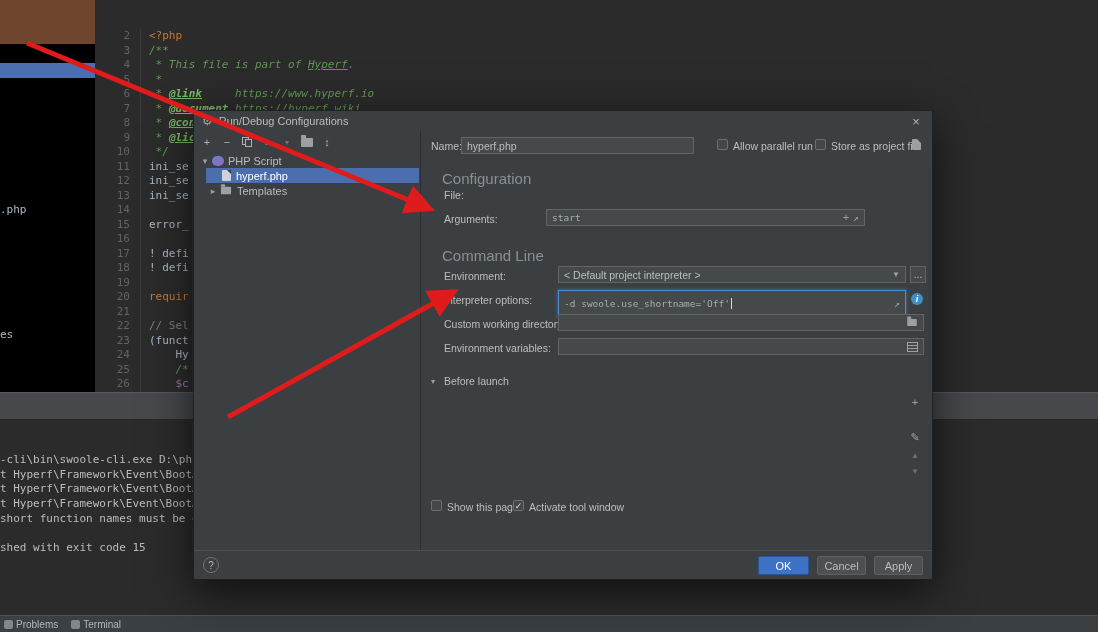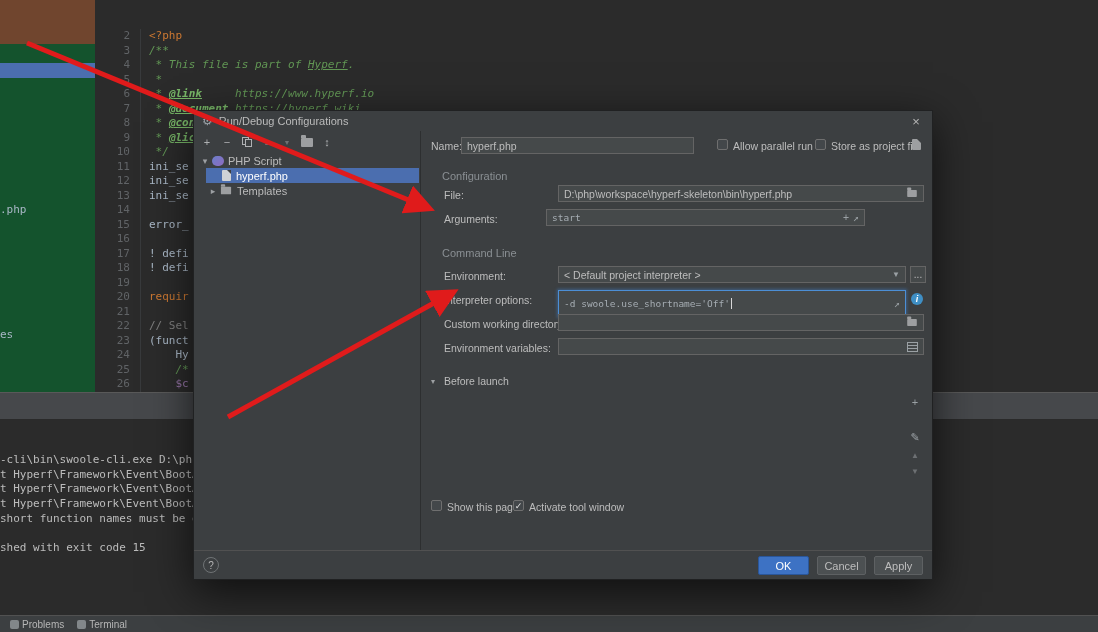--- a/index.html
+++ b/index.html
@@ -1,42 +1,42 @@
 <!DOCTYPE html>
 <html style="--sel: #4b6eaf; --ok: #3d72c4; --focus: #4c8fd6;"><head>
 <meta charset="utf-8">
 <style>
   *{box-sizing:border-box;margin:0;padding:0}
   html,body{width:1098px;height:632px}
   body{position:relative;overflow:hidden;background:#2b2b2b;font-family:"Liberation Sans",sans-serif;color:#bbb}
   .abs{position:absolute}
 
   
-  #left-col{left:0;top:0;width:95px;height:392px;background:#14532d}
+  #left-col{left:0;top:0;width:95px;height:392px;background:#000000}
   .warm-block{position:absolute;left:0;top:0;width:95px;height:44px;background:#70452e}
   .left-sel-row{position:absolute;left:0;top:63px;width:95px;height:15px;background:var(--sel,#3c6fb5)}
   .frag{position:absolute;color:#a9b7c6;font:11px "DejaVu Sans Mono",monospace}
 
   
   #editor{left:95px;top:0;width:1003px;height:392px;background:#2b2b2b;font:11px/14.5px "DejaVu Sans Mono",monospace;white-space:pre;overflow:hidden}
   .code-row{display:flex;height:14.5px}
   .gutter{width:46px;flex:none;text-align:right;padding-right:10px;color:#606366;border-right:1px solid #383a3c}
   .code{padding-left:8px}
   .tok-kw{color:#cc7832}
   .tok-cm{color:#629755;font-style:italic}
   .tok-dt{color:#77b767;font-style:italic;font-weight:bold;text-decoration:underline}
   .tok-lk{color:#629755;font-style:italic;text-decoration:underline}
   .tok-pl{color:#a9b7c6}
   .tok-lc{color:#808080}
   .tok-var{color:#9876aa}
 
   #run-band{left:0;top:392px;width:1098px;height:28px;background:#46484b;border-top:1px solid #595959;border-bottom:1px solid #2a2a2a}
   #console{left:0;top:420px;width:1098px;height:195px;background:#2b2b2b;font:11px/14.6px "DejaVu Sans Mono",monospace;color:#bcbcbc;padding-top:4px;white-space:pre;overflow:hidden}
 
-  #status-bar{left:0;top:615px;width:1098px;height:17px;background:#3c3f41;border-top:1px solid #515151;display:flex;align-items:center;gap:5px;padding-left:6px;font-size:10px;color:#b6b6b6}
+  #status-bar{left:0;top:615px;width:1098px;height:17px;background:#3c3f41;border-top:1px solid #515151;display:flex;align-items:center;gap:5px;font-size:10px;color:#b6b6b6}
   .sb-item{display:flex;align-items:center;gap:3px;padding:0 4px;height:15px;cursor:default}
   .sb-icon{width:9px;height:9px;background:#82878a;border-radius:2px;display:inline-block}
 
   
   #dialog{left:193px;top:110px;width:740px;height:470px;background:#3c3f41;border:1px solid #202122;box-shadow:0 12px 40px rgba(0,0,0,.65);font-size:11px;z-index:10}
   .d{position:absolute}
   #dlg-title{left:0;top:0;width:738px;height:20px;display:flex;align-items:center;padding:0 8px;gap:6px;color:#bbb;font-size:11px}
   .gear{color:#9aa0a6;font-size:12px;line-height:12px}
   #dlg-close{margin-left:auto;color:#b6b6b6;font-size:13px;width:16px;text-align:center;cursor:default}
   #left-panel{left:0;top:20px;width:227px;height:420px;border-right:1px solid #2d2f30;background:#3c3f41}
@@ -52,21 +52,21 @@
   .tree-row{position:absolute;left:0;width:226px;height:15px;display:flex;align-items:center;color:#bbb;font-size:11px}
   .chev{width:10px;text-align:center;font-size:9px;color:#9da0a3;flex:none}
   .php-ic{width:12px;height:10px;border-radius:5px;background:linear-gradient(135deg,#6b7fc9,#8e6bbf);margin:0 4px 0 2px;flex:none}
   .file-ic{width:9px;height:11px;background:#cfd2d6;border-radius:1px;margin:0 5px 0 2px;flex:none;position:relative}
   .file-ic::after{content:"";position:absolute;right:0;top:0;border:2px solid #3c3f41;border-left-color:transparent;border-bottom-color:transparent}
   .sel-hl{position:absolute;left:12px;top:0;right:1px;bottom:0;background:var(--sel,#4b6eaf)}
   .tree-label{position:relative;z-index:1}
   .tree-row.selected .tree-label{color:#fff}
 
   .lbl{position:absolute;color:#bdbdbd;font-size:10.5px;white-space:nowrap}
-  .sect{position:absolute;color:#8a8f93;font-size:11px;white-space:nowrap}
+  .sect{position:absolute;color:#8a8f93;font-size:15px;white-space:nowrap}
   .inp{position:absolute;background:#45494a;border:1px solid #646464;height:17px;color:#bdbdbd;font-size:10.5px;padding:0 5px;display:flex;align-items:center;white-space:nowrap;overflow:hidden}
   .inp.mono{font:9.5px "DejaVu Sans Mono",monospace;color:#a6adb3}
   .inp .trail{margin-left:auto;display:flex;gap:4px;align-items:center;color:#9aa0a4;font-size:10px}
   .inp.focused{border:1px solid var(--focus,#4c8fd6);box-shadow:0 0 3px 1px rgba(64,134,214,.45);height:27px}
   .caret{width:1px;height:11px;background:#d8d8d8;margin-left:1px}
   .combo-arrow{margin-left:auto;color:#9aa0a4;font-size:8px}
   .cb{position:absolute;width:11px;height:11px;background:#43474a;border:1px solid #6f6f6f;border-radius:2px;font-size:9px;line-height:10px;text-align:center;color:#e0e0e0}
   .btn{position:absolute;height:19px;border:1px solid #5e6163;background:#4c5052;color:#bdbdbd;font-size:11px;display:flex;align-items:center;justify-content:center;border-radius:2px;cursor:default}
   .btn.primary{background:var(--ok,#3d72c4);border-color:#2a5699;color:#fff}
   .help-btn{position:absolute;width:16px;height:16px;border:1px solid #6f7375;border-radius:50%;color:#b6b6b6;font-size:10px;display:flex;align-items:center;justify-content:center}
@@ -158,26 +158,20 @@
   </div>
   <span class="cb" style="left:523px;top:28px"></span>
   <span class="lbl" style="left:539px;top:29px">Allow parallel run</span>
   <span class="cb" style="left:621px;top:28px"></span>
   <span class="lbl" style="left:637px;top:29px">Store as project file</span>
   <span class="file-ic" style="position:absolute;left:716px;top:28px;background:#9d9fa1"></span>
 
   <span class="sect" style="left:248px;top:59px">Configuration</span>
 
   <span class="lbl" style="left:250px;top:78px">File:</span>
-  <div class="inp" style="left:364px;top:74px;width:366px">
-    <span>D:\php\workspace\hyperf-skeleton\bin\hyperf.php</span>
-    <span class="trail">
-        <span class="folder-ic" style="transform:scale(.8)"></span>
-      </span>
-  </div>
 
   <span class="lbl" style="left:250px;top:102px">Arguments:</span>
   <div class="inp mono" style="left:352px;top:98px;width:319px">
     <span>start</span>
     <span class="trail">
       <span>+</span>
       <span>↗</span>
     </span>
   </div>
 

